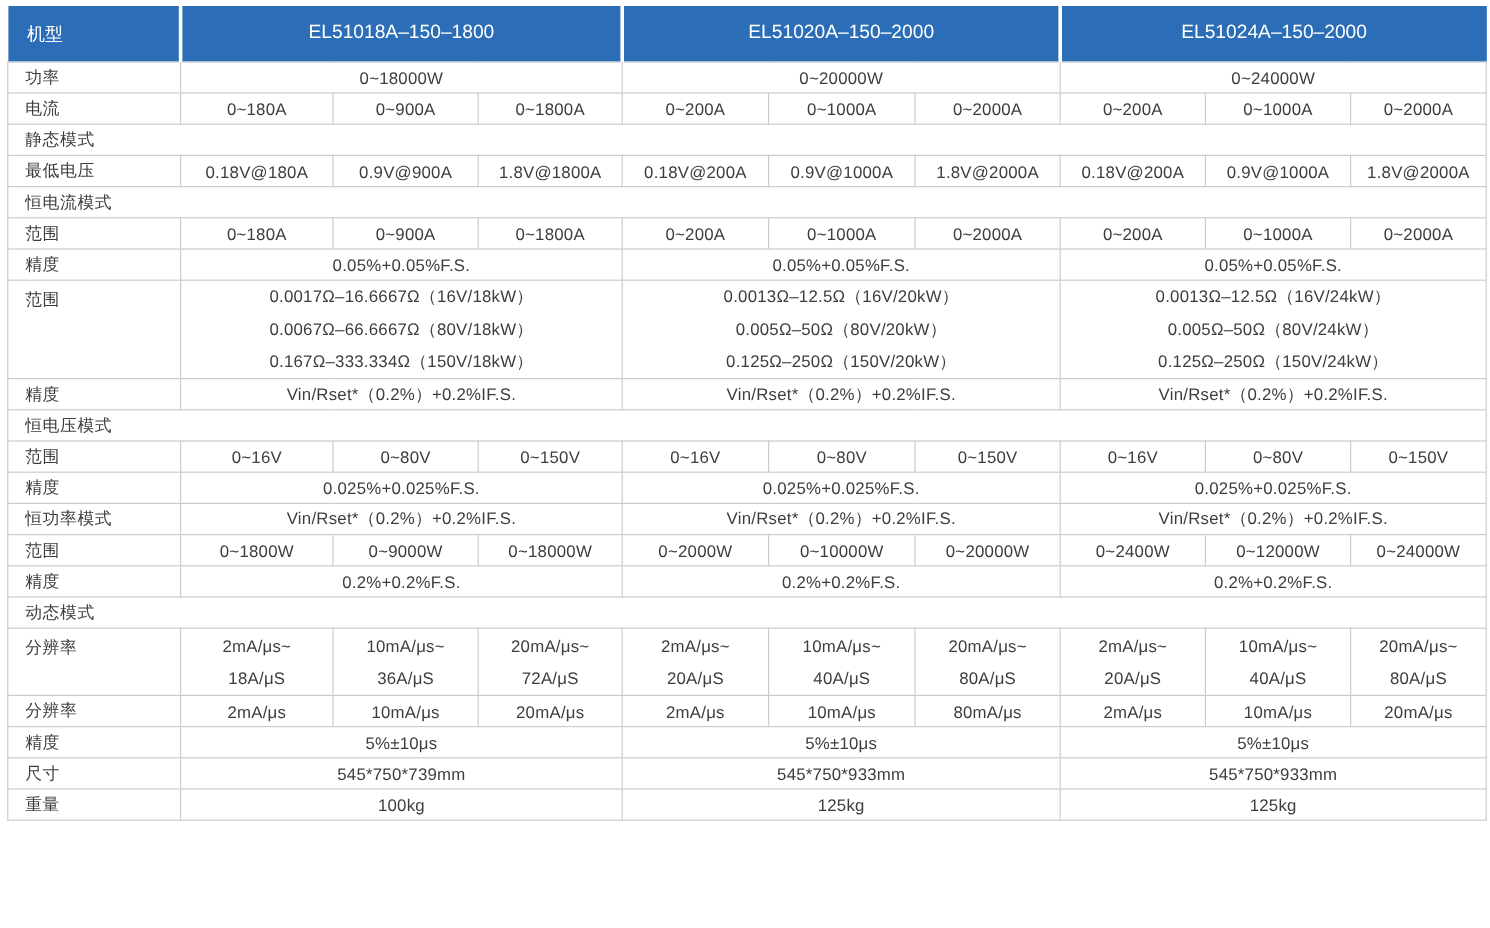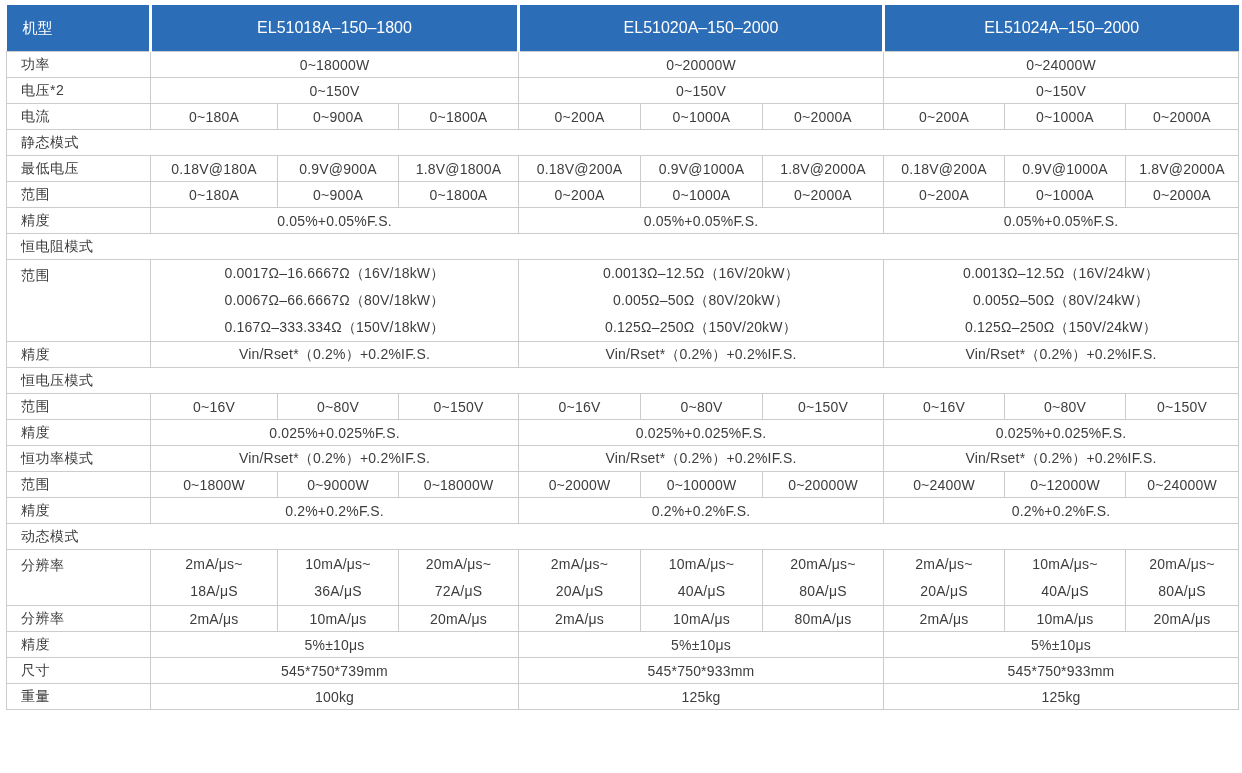--- a/index.html
+++ b/index.html
@@ -99,26 +99,20 @@
       </tr>
     </thead>
     <tbody id="tbody">
         <tr>
           <td class="row-label">功率</td>
           <td colspan="3">0~18000W</td>
           <td colspan="3">0~20000W</td>
           <td colspan="3">0~24000W</td>
         </tr>
         <tr>
-          <td class="row-label">电压*2</td>
-          <td colspan="3">0~150V</td>
-          <td colspan="3">0~150V</td>
-          <td colspan="3">0~150V</td>
-        </tr>
-        <tr>
           <td class="row-label">电流</td>
           <td>0~180A</td>
           <td>0~900A</td>
           <td>0~1800A</td>
           <td>0~200A</td>
           <td>0~1000A</td>
           <td>0~2000A</td>
           <td>0~200A</td>
           <td>0~1000A</td>
           <td>0~2000A</td>
@@ -131,41 +125,41 @@
           <td>0.18V@180A</td>
           <td>0.9V@900A</td>
           <td>1.8V@1800A</td>
           <td>0.18V@200A</td>
           <td>0.9V@1000A</td>
           <td>1.8V@2000A</td>
           <td>0.18V@200A</td>
           <td>0.9V@1000A</td>
           <td>1.8V@2000A</td>
         </tr>
+        <tr class="section">
+          <td colspan="10">恒电流模式</td>
+        </tr>
         <tr>
           <td class="row-label">范围</td>
           <td>0~180A</td>
           <td>0~900A</td>
           <td>0~1800A</td>
           <td>0~200A</td>
           <td>0~1000A</td>
           <td>0~2000A</td>
           <td>0~200A</td>
           <td>0~1000A</td>
           <td>0~2000A</td>
         </tr>
         <tr>
           <td class="row-label">精度</td>
           <td colspan="3">0.05%+0.05%F.S.</td>
           <td colspan="3">0.05%+0.05%F.S.</td>
           <td colspan="3">0.05%+0.05%F.S.</td>
         </tr>
-        <tr class="section">
-          <td colspan="10">恒电阻模式</td>
-        </tr>
         <tr class="r3">
           <td class="row-label">范围</td>
           <td colspan="3">
             <div class="ln">0.0017Ω–16.6667Ω（16V/18kW）</div>
             <div class="ln">0.0067Ω–66.6667Ω（80V/18kW）</div>
             <div class="ln">0.167Ω–333.334Ω（150V/18kW）</div>
           </td>
           <td colspan="3">
             <div class="ln">0.0013Ω–12.5Ω（16V/20kW）</div>
             <div class="ln">0.005Ω–50Ω（80V/20kW）</div>

